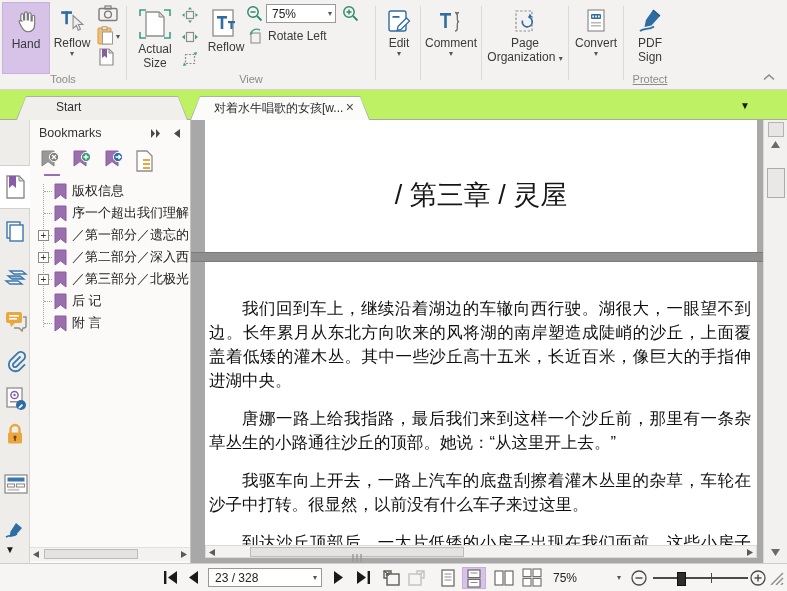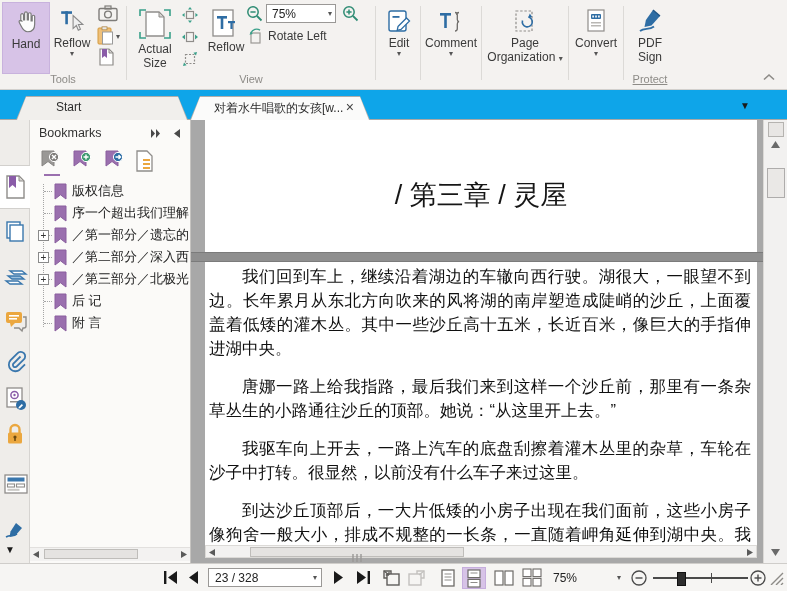--- a/index.html
+++ b/index.html
@@ -14,21 +14,21 @@
   .vsep{position:absolute;top:6px;height:74px;width:1px;background:#dcdad7;}
   .grp-label{position:absolute;bottom:4px;text-align:center;font-size:11px;color:#8d8b87;}
   .bigbtn{position:absolute;top:2px;height:70px;text-align:center;font-size:12px;color:#3a3a3a;cursor:default;}
   .bigbtn .bicon{margin:6px auto 2px;}
   .caret{font-size:8px;color:#555;line-height:8px;display:block;}
   .caret-inline{font-size:8px;color:#555;}
   .hand-sel{background:#d7c3e7;border:1px solid #c8b2dd;text-align:center;}
   .lbl2{line-height:14px;}
 
   
-  .tabbar{position:absolute;left:0;top:90px;width:787px;height:30px;background:#0ea5e9;}
+  .tabbar{position:absolute;left:0;top:90px;width:787px;height:30px;background:#bef264;}
   .tabline{position:absolute;left:0;bottom:0;width:100%;height:1px;background:#aaa8a5;}
   .tab{position:absolute;bottom:0;height:24px;}
   .tab .outer{position:absolute;inset:0;clip-path:polygon(10px 0,calc(100% - 10px) 0,100% 100%,0 100%);background:#b0aeab;}
   .tab .inner{position:absolute;left:1px;right:1px;top:1px;bottom:0;clip-path:polygon(9px 0,calc(100% - 9px) 0,100% 100%,0 100%);background:#f1efec;}
   .tab.active .inner{background:#fbfbfa;}
   .tab .tlabel{position:absolute;left:24px;top:4px;font-size:12px;color:#2c2c2c;white-space:nowrap;z-index:2;}
   .tab .tclose{position:absolute;right:16px;top:3px;font-size:14px;color:#444;z-index:2;line-height:16px;}
 
   
   .main{position:absolute;left:0;top:120px;width:787px;height:443px;}
@@ -50,21 +50,21 @@
   .bmflag{position:absolute;left:24px;top:3px;}
   .bmlabel{display:block;padding-left:42px;line-height:22px;font-size:13px;color:#222;white-space:nowrap;overflow:hidden;}
   .panhscroll{position:absolute;left:0;bottom:2px;width:160px;height:13px;background:#f3f2f1;border-top:1px solid #e2e0de;}
   .hthumb{position:absolute;top:1px;height:10px;background:#e5e3e1;border:1px solid #bfbdba;box-sizing:border-box;}
   .sarrow{position:absolute;top:3px;}
 
   .docarea{position:absolute;left:191px;top:0;width:572px;height:443px;background:#a8a8a8;overflow:hidden;}
   .page1{position:absolute;left:14px;top:0;width:552px;height:132px;background:#fff;}
   .pgheading{padding-top:57px;text-align:center;font-size:27px;font-weight:500;color:#161616;}
   .pgsep{position:absolute;left:0;top:132px;width:572px;height:10px;background:#8f8f8f;border-top:1px solid #7b7b7b;border-bottom:1px solid #7b7b7b;box-sizing:border-box;}
-  .page2{position:absolute;left:14px;top:142px;width:552px;height:283px;background:#fff;overflow:hidden;box-sizing:border-box;padding:2px 6px 0 4px;}
+  .page2{position:absolute;left:14px;top:142px;width:552px;height:283px;background:#fff;overflow:hidden;box-sizing:border-box;padding:34px 6px 0 4px;}
   .page2 p{margin:0 0 14px;text-indent:2em;font-size:16.5px;line-height:24px;color:#101010;text-align:justify;}
   .dochscroll{position:absolute;left:14px;top:425px;width:552px;height:13px;background:#f3f2f1;border:1px solid #dcdad7;box-sizing:border-box;}
   .grip3{display:inline-block;}
 
   .vscroll{position:absolute;right:0;top:0;width:24px;height:443px;background:#f2f1f0;border-left:1px solid #dbd9d6;box-sizing:border-box;}
   .vsplit{position:absolute;left:4px;top:2px;width:14px;height:13px;background:#e8e6e4;border:1px solid #b5b3b0;}
   .vthumb{position:absolute;left:3px;top:48px;width:16px;height:28px;background:#eae8e6;border:1px solid #aeacab;}
 
   
   .statusbar{position:absolute;left:0;top:563px;width:787px;height:27px;background:#f6f5f3;border-top:1px solid #cfcdca;}

